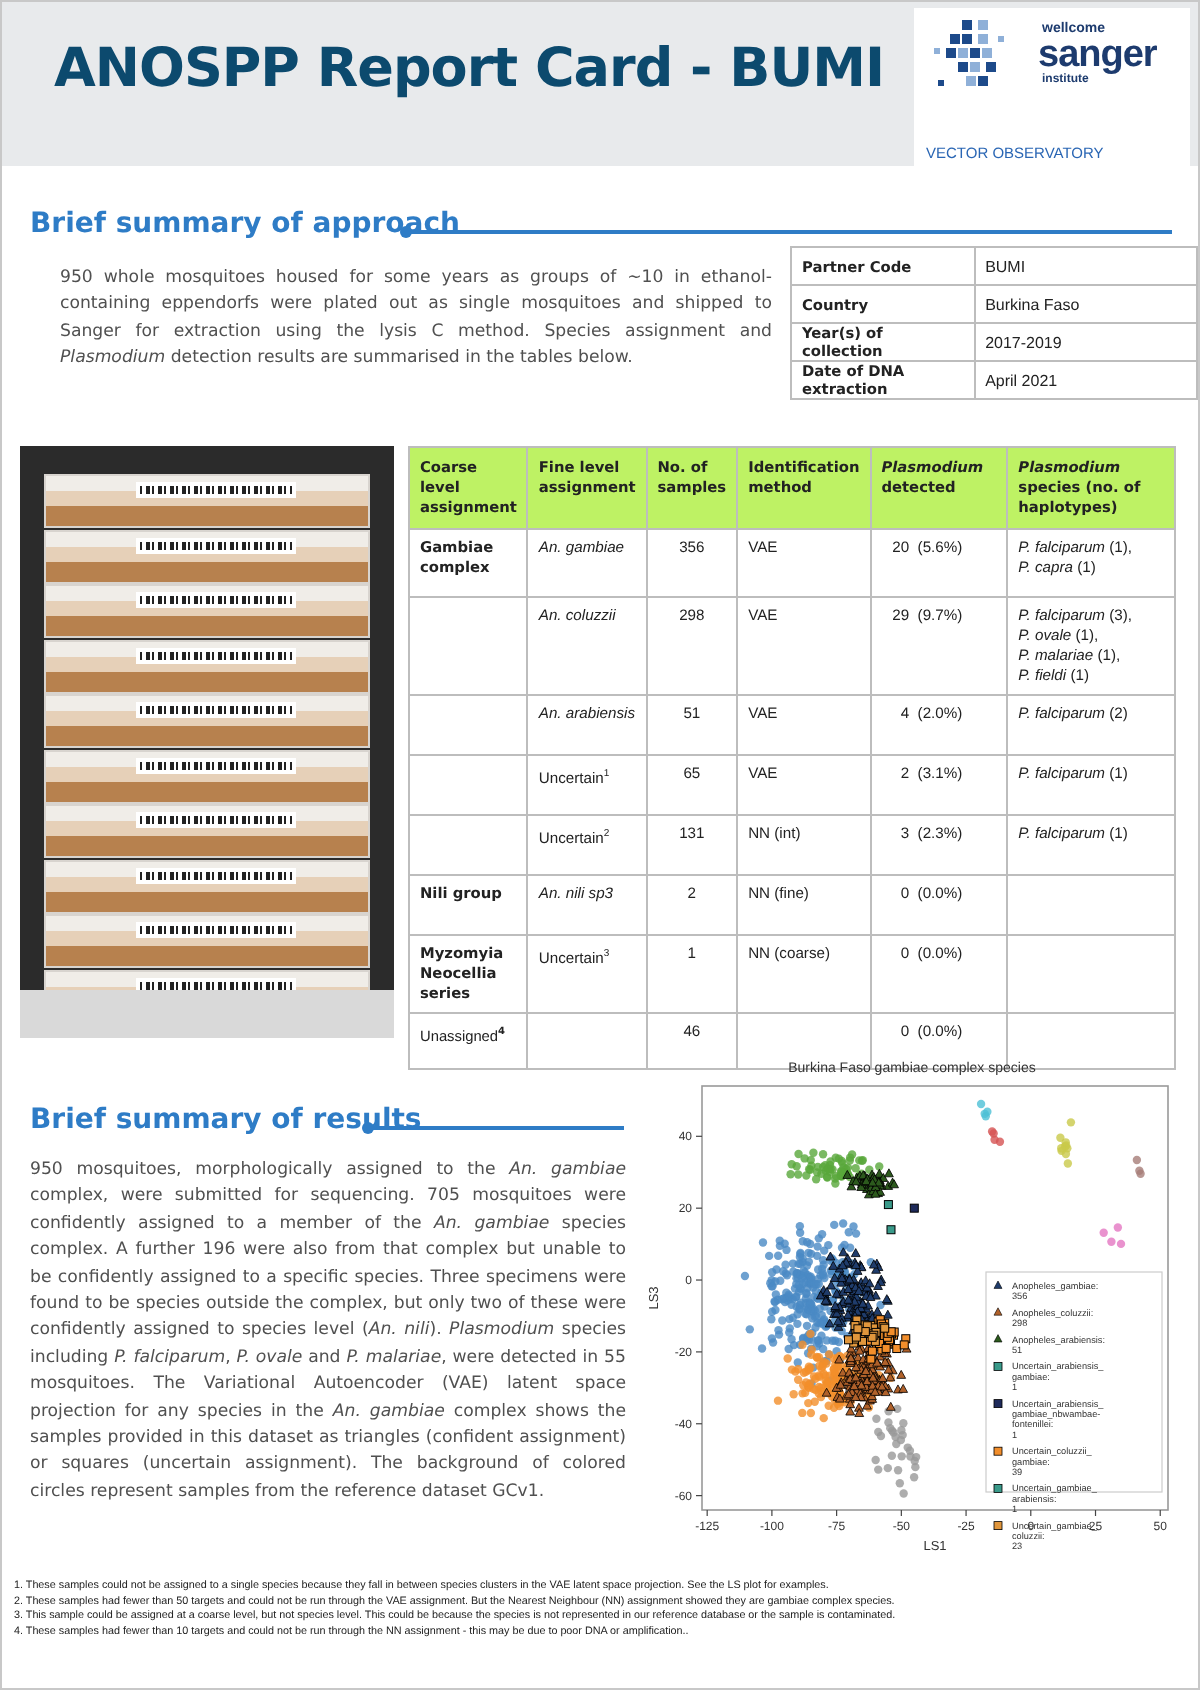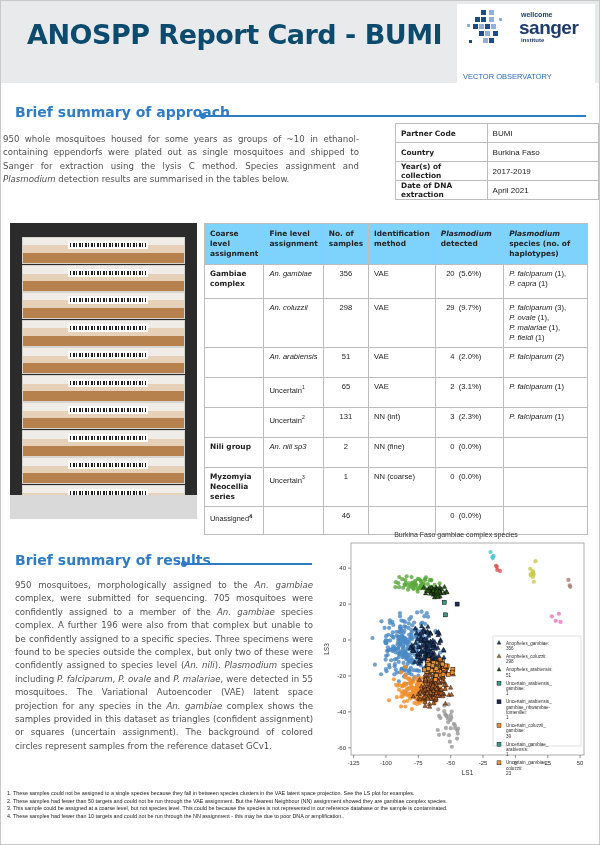--- a/index.html
+++ b/index.html
@@ -19,21 +19,21 @@
   .section-h { position: absolute; font-family: "DejaVu Sans", sans-serif; font-weight: bold; font-size: 14px; color: #2e7cc6; }
   .section-line { position: absolute; height: 2px; background: #2e7cc6; }
   .section-dot { position: absolute; width: 6px; height: 6px; border-radius: 50%; background: #2e7cc6; }
   .para { position: absolute; font-family: "DejaVu Sans", sans-serif; font-size: 8.6px; line-height: 13.4px; color: #505050; text-align: justify; }
   .para i { font-style: italic; }
   table { border-collapse: collapse; position: absolute; }
   .meta td { border: 1px solid #bdbdbd; font-size: 8px; padding: 0 5px; height: 19px; color: #222; margin-top: 32px; }
   .meta td.k { font-weight: bold; width: 96px; font-family: "DejaVu Sans", sans-serif; font-size: 7.4px; }
   .meta td.v { width: 120px; }
   .res td { border: 1px solid #bdbdbd; font-size: 7.6px; color: #222; vertical-align: top; padding: 4px 5px; line-height: 10px; }
-  .res th { border: 1px solid #bdbdbd; font-size: 7.4px; font-family: "DejaVu Sans", sans-serif; font-weight: bold; color: #222; text-align: left; vertical-align: top; padding: 5px 5px; line-height: 10px; background: #7dd3fc; margin-left: 32px; }
+  .res th { border: 1px solid #bdbdbd; font-size: 7.4px; font-family: "DejaVu Sans", sans-serif; font-weight: bold; color: #222; text-align: left; vertical-align: top; padding: 5px 5px; line-height: 10px; background: #bef264; margin-left: 32px; }
   .res td.c { text-align: center; }
   .res td.b { font-weight: bold; font-family: "DejaVu Sans", sans-serif; font-size: 7.4px; }
   .res td.i { font-style: italic; }
   .res td.r { text-align: right; padding-right: 22px; }
   .photo { position: absolute; left: 9px; top: 222px; width: 187px; height: 296px; background: #2b2b2b; overflow: hidden; }
   .rack { position: absolute; left: 12px; width: 163px; height: 27px; background: linear-gradient(#f0ede8 0 30%, #e6d0b8 30% 60%, #b7814e 60% 100%); border: 1px solid #d8d4cf; }
   .rack .bar { position: absolute; left: 45px; top: 3px; width: 80px; height: 8px; background: repeating-linear-gradient(90deg, #222 0 1px, #fff 1px 3px, #222 3px 5px, #fff 5px 6px); border: 2px solid #fff; }
   .foot { position: absolute; left: 6px; top: 789px; font-size: 5.4px; line-height: 7.6px; color: #222; width: 590px; }
   .chart { position: absolute; left: 320px; top: 528px; width: 280px; height: 260px; }
   .chart-title { position: absolute; left: 0; width: 270px; top: 2px; text-align: center; font-size: 7px; color: #333; }
@@ -67,21 +67,21 @@
     <div class="sanger">sanger</div>
     <div class="institute">institute</div>
     <div class="vo">VECTOR OBSERVATORY</div>
   </div>
 </div>
 
 <div class="section-h" style="left:14px;top:103px">Brief summary of approach</div>
 <div class="section-dot" style="left:199px;top:112px"></div>
 <div class="section-line" style="left:202px;top:114px;width:383px"></div>
 
-<div class="para" style="left:2px;top:132px;width:356px"><span>950 whole mosquitoes housed for some years as groups of ~10 in ethanol-containing eppendorfs were plated out as single mosquitoes and shipped to Sanger for extraction using the lysis C method. Species assignment and </span><i>Plasmodium</i><span> detection results are summarised in the tables below.</span></div>
+<div class="para" style="left:29px;top:132px;width:356px"><span>950 whole mosquitoes housed for some years as groups of ~10 in ethanol-containing eppendorfs were plated out as single mosquitoes and shipped to Sanger for extraction using the lysis C method. Species assignment and </span><i>Plasmodium</i><span> detection results are summarised in the tables below.</span></div>
 
 <table class="meta" style="left:394px;top:122px">
   <tbody id="meta-body">
       <tr>
         <td class="k">Partner Code</td>
         <td class="v">BUMI</td>
       </tr>
       <tr>
         <td class="k">Country</td>
         <td class="v">Burkina Faso</td>

